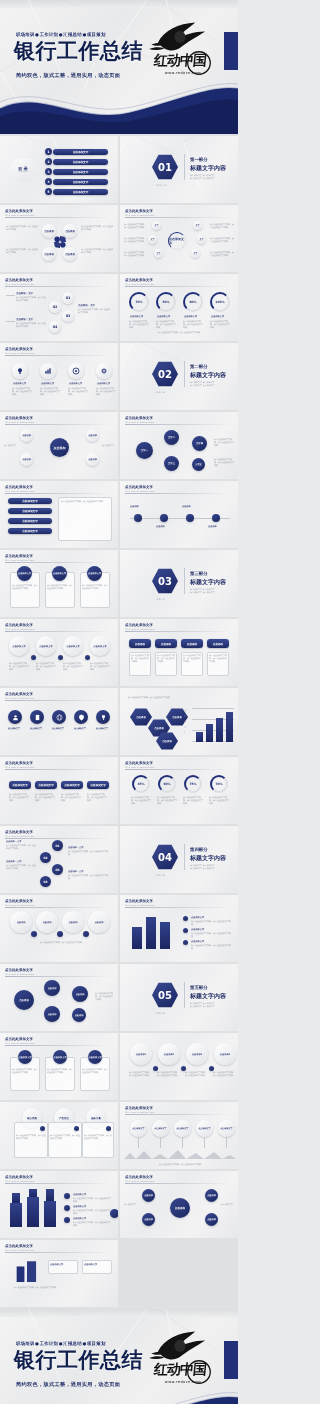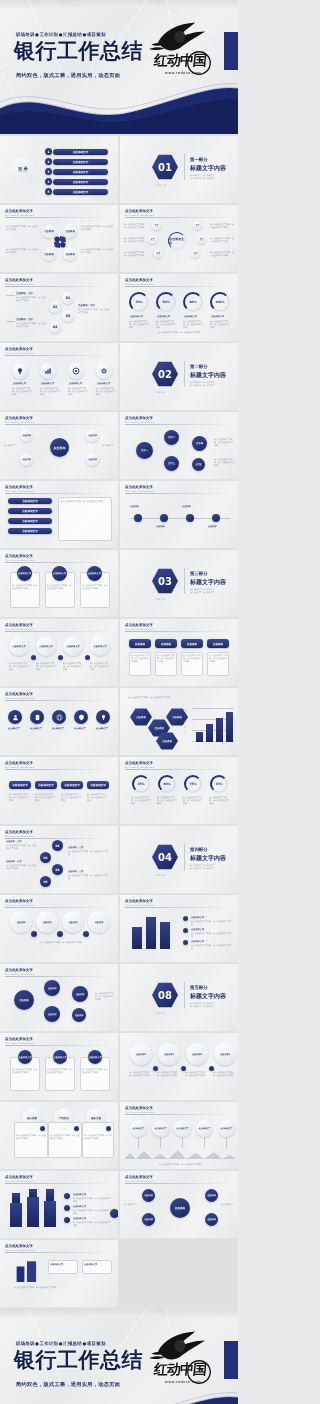--- a/index.html
+++ b/index.html
@@ -621,21 +621,21 @@
       <div class="hdr-rule"></div>
       <div class="circ blue" style="left:14px;top:26px;width:20px;height:20px;font-size:2.4px">点击添加</div>
       <div class="circ blue" style="left:44px;top:16px;width:16px;height:16px;font-size:2.2px">点击添加</div>
       <div class="circ blue" style="left:44px;top:42px;width:16px;height:16px;font-size:2.2px">点击添加</div>
       <div class="circ blue" style="left:72px;top:22px;width:16px;height:16px;font-size:2.2px">点击添加</div>
       <div class="circ blue" style="left:72px;top:44px;width:14px;height:14px;font-size:2.2px">点击添加</div>
       <div class="dim" style="left:95px;top:28px;width:18px">点击此处添加文字内容，点击此处添加文字内容。</div>
     </div>
 
     <div class="slide">
-      <div class="hex" style="left:32px;top:18px;width:26px;height:26px;font-size:10px">08</div>
+      <div class="hex" style="left:32px;top:18px;width:26px;height:26px;font-size:10px">05</div>
       <div style="position:absolute;left:36px;top:48px;font-size:2.2px;color:#9aa0ad">PART 05</div>
       <div class="divider-line" style="left:64px;top:18px;width:.6px;height:26px"></div>
       <div class="sec-title" style="left:70px;top:21px;font-size:4.4px">第五部分</div>
       <div class="sec-sub" style="left:70px;top:28px;font-size:6px">标题文字内容</div>
       <div class="dim" style="left:70px;top:38px;width:46px">
         <span>点击添加文字</span> <span>点击添加文字</span><br>
         <span>点击添加文字</span> <span>点击添加文字</span>
       </div>
     </div>
 

